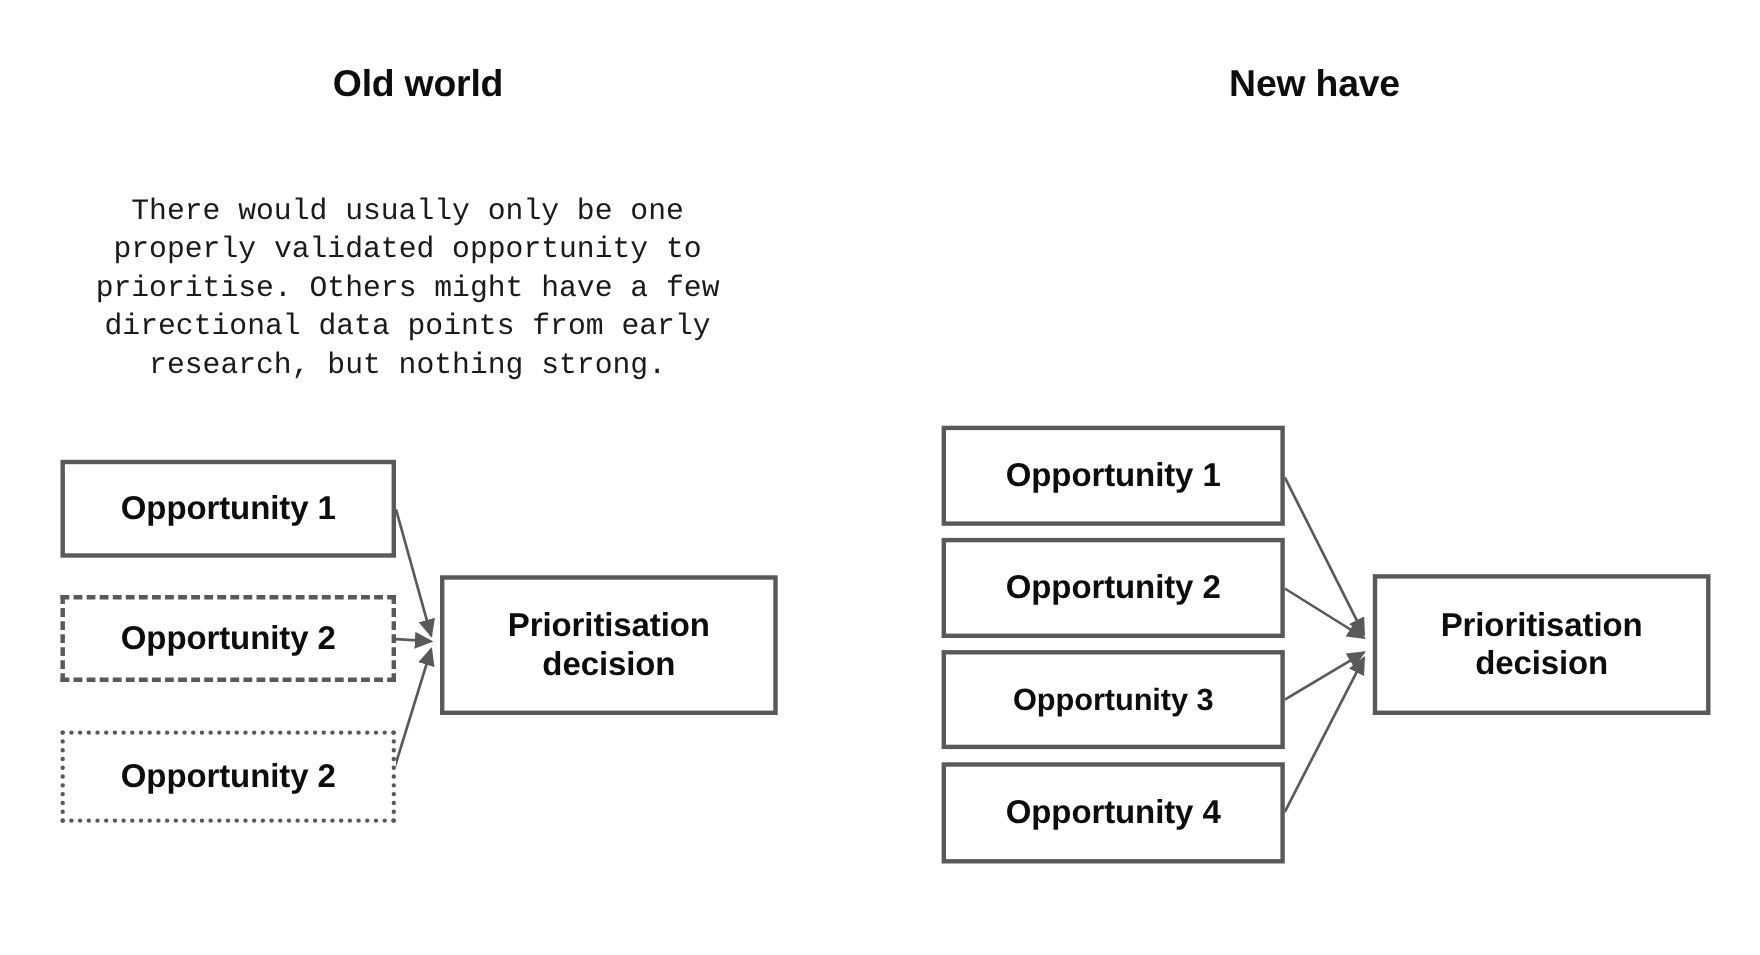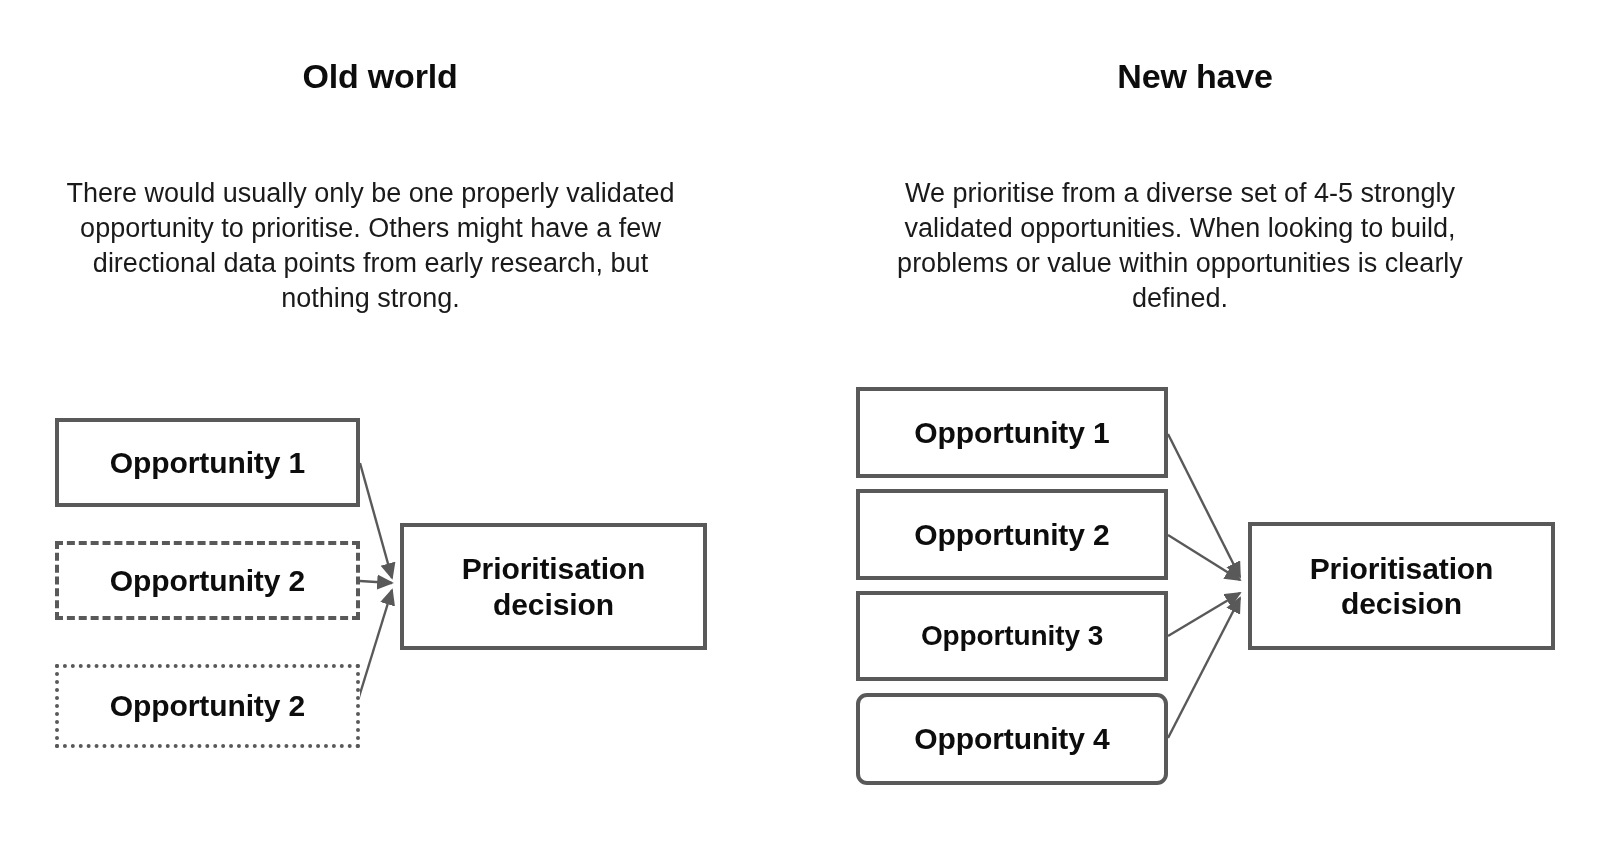--- a/index.html
+++ b/index.html
@@ -48,20 +48,21 @@
 
   
   .col-body {
     position: absolute;
     top: 176px;
     text-align: center;
     font-size: 27px;
     line-height: 35px;
     color: #1a1a1a;
     font-weight: 400;
+    font-family: Liberation Mono, monospace;
   }
   .column.left  .col-body { left: 58px;  width: 625px; }
   .column.right .col-body { left: 70px;  width: 640px; }
 
   
   .diagram {
     position: absolute;
     left: 0;
     top: 0;
     width: 100%;
@@ -91,21 +92,21 @@
   
   #l-opp1 { left: 55px;  top: 418px; width: 305px; height: 89px;  font-size: 30px; }
   #l-opp2 { left: 55px;  top: 541px; width: 305px; height: 79px;  font-size: 30px; }
   #l-opp3 { left: 55px;  top: 664px; width: 305px; height: 84px;  font-size: 30px; }
   #l-dec  { left: 400px; top: 523px; width: 307px; height: 127px; font-size: 30px; }
 
   
   #r-opp1 { left: 66px;  top: 387px; width: 312px; height: 91px; font-size: 30px; }
   #r-opp2 { left: 66px;  top: 489px; width: 312px; height: 91px; font-size: 30px; }
   #r-opp3 { left: 66px;  top: 591px; width: 312px; height: 90px; font-size: 28px; }
-  #r-opp4 { left: 66px;  top: 693px; width: 312px; height: 92px; font-size: 30px; border-radius: 11px; }
+  #r-opp4 { left: 66px;  top: 693px; width: 312px; height: 92px; font-size: 30px; }
   #r-dec  { left: 458px; top: 522px; width: 307px; height: 128px; font-size: 30px; }
 </style>
 </head>
 <body>
 
 <div class="stage">
 
   <div class="column left">
 
     <div class="col-title">Old world</div>
@@ -143,21 +144,20 @@
     <div class="node solid" id="l-dec">
       <span class="node-label"><span>Prioritisation</span><br><span>decision</span></span>
     </div>
 
   </div>
 
   <div class="column right">
 
     <div class="col-title">New have</div>
 
-    <div class="col-body">We prioritise from a diverse set of 4-5 strongly validated opportunities. When looking to build, problems or value within opportunities is clearly defined.</div>
 
     <div class="diagram">
       <svg width="810" height="868" viewBox="0 0 810 868">
         <defs>
           <marker id="ahR" markerWidth="7" markerHeight="7" refX="6.2" refY="3.2" orient="auto" markerUnits="strokeWidth">
             <path d="M0,0 L7,3.2 L0,6.4 z" fill="#595959"></path>
           </marker>
         </defs>
         <path d="M378,434 L450,577" stroke="#595959" stroke-width="2.4" fill="none" marker-end="url(#ahR)"></path>
         <path d="M378,535 L450,580" stroke="#595959" stroke-width="2.4" fill="none" marker-end="url(#ahR)"></path>

